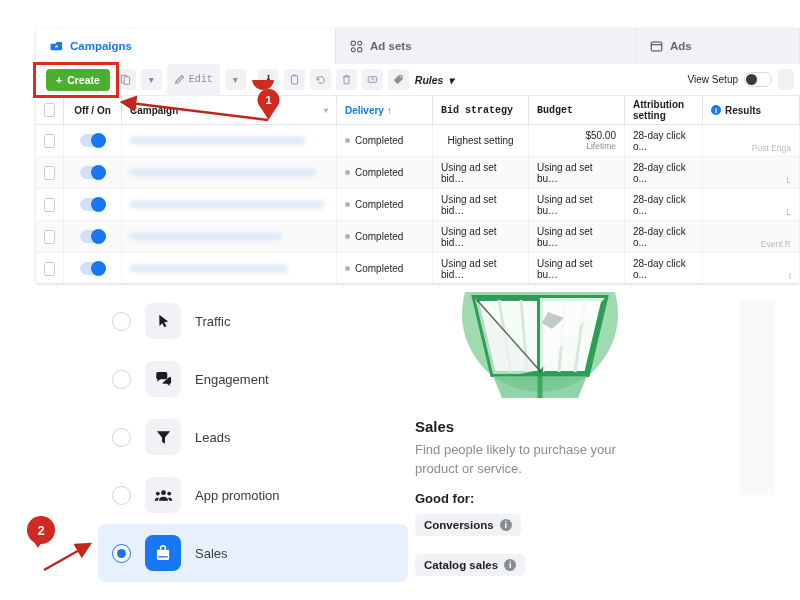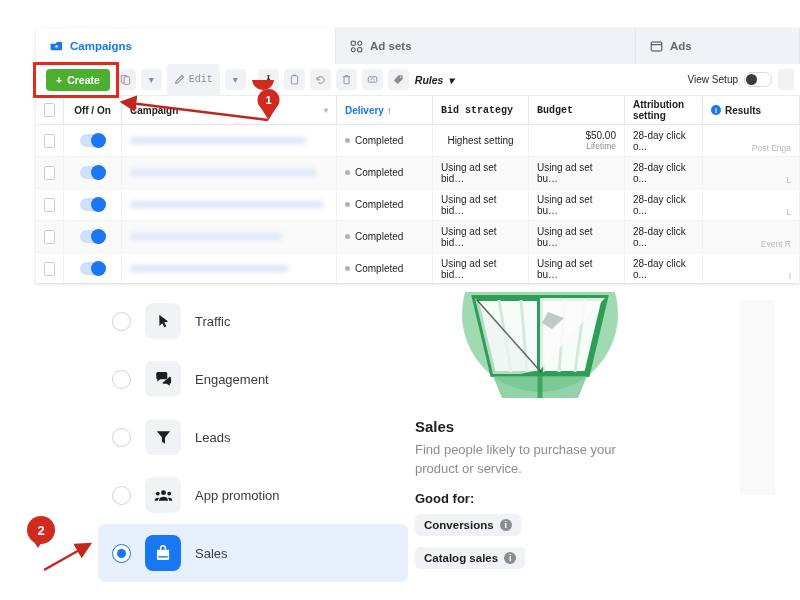--- a/index.html
+++ b/index.html
@@ -147,21 +147,21 @@
   .obj-row.sel .obj-ico{background:#1877f2;color:#fff;}
   .obj-label{font-size:13px;color:#3a3b3c;}
 
   .detail{position:absolute;left:330px;top:0;width:300px;}
   .illo{width:250px;height:112px;margin-left:5px;overflow:hidden;position:relative;}
   .d-title{font-size:15px;font-weight:bold;color:#1c1e21;margin:14px 0 6px 5px;}
   .d-desc{font-size:13px;color:#8a8d91;line-height:1.45;width:230px;margin-left:5px;}
   .d-good{font-size:13px;font-weight:bold;color:#1c1e21;margin:12px 0 8px 5px;}
   .chip{
     display:inline-flex;align-items:center;gap:6px;
-    background:#f0f2f5;border-radius:5px;padding:5px 9px;margin:0 0 11px 5px;
+    background:#f0f2f5;border-radius:5px;padding:5px 9px;margin:0 0 18px 5px;
     font-size:11.5px;font-weight:bold;color:#1c1e21;
   }
   .chip .info-g{
     width:12px;height:12px;border-radius:50%;background:#8a8d91;color:#fff;
     font-size:9px;font-weight:bold;display:flex;align-items:center;justify-content:center;
   }
   .side-strip{position:absolute;left:660px;top:8px;width:35px;height:195px;background:#faf9f9;}
 </style>
 </head>
 <body>

